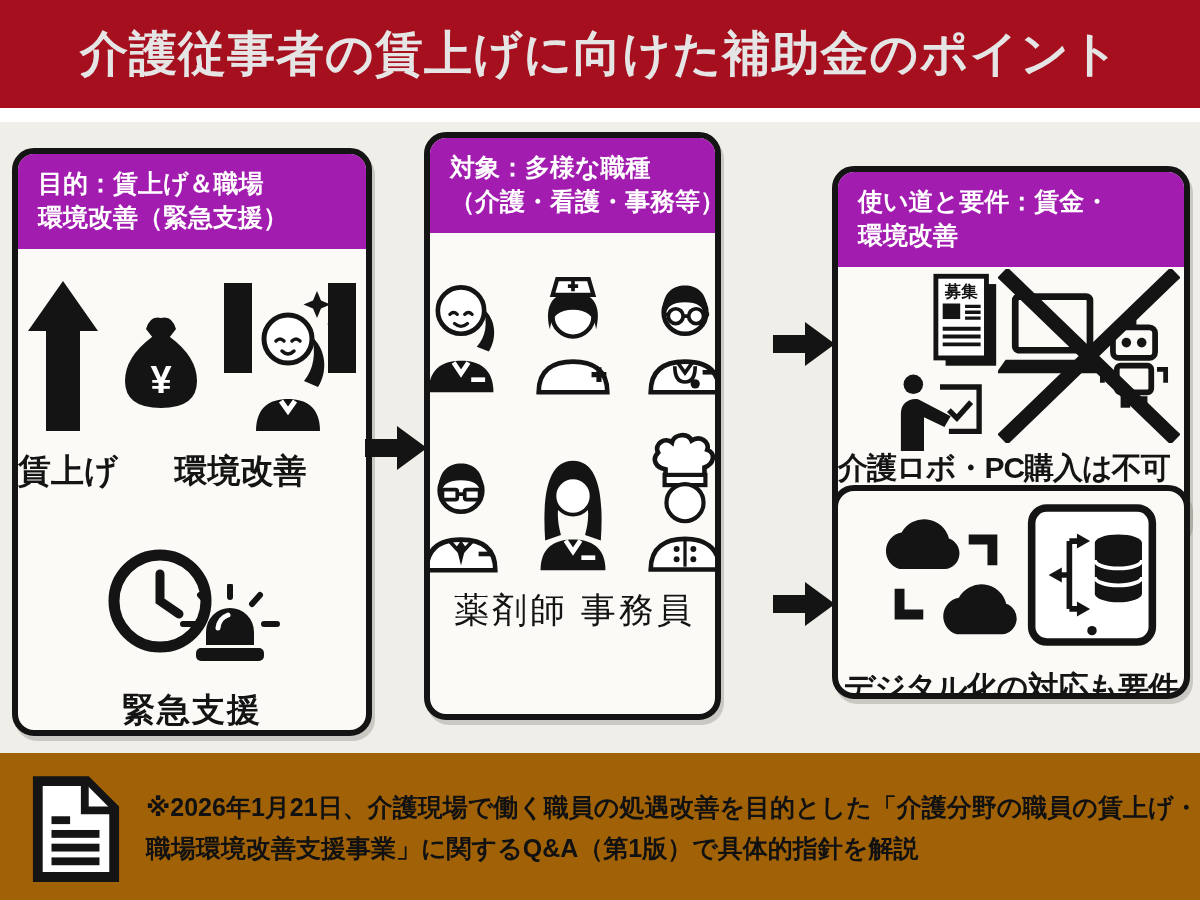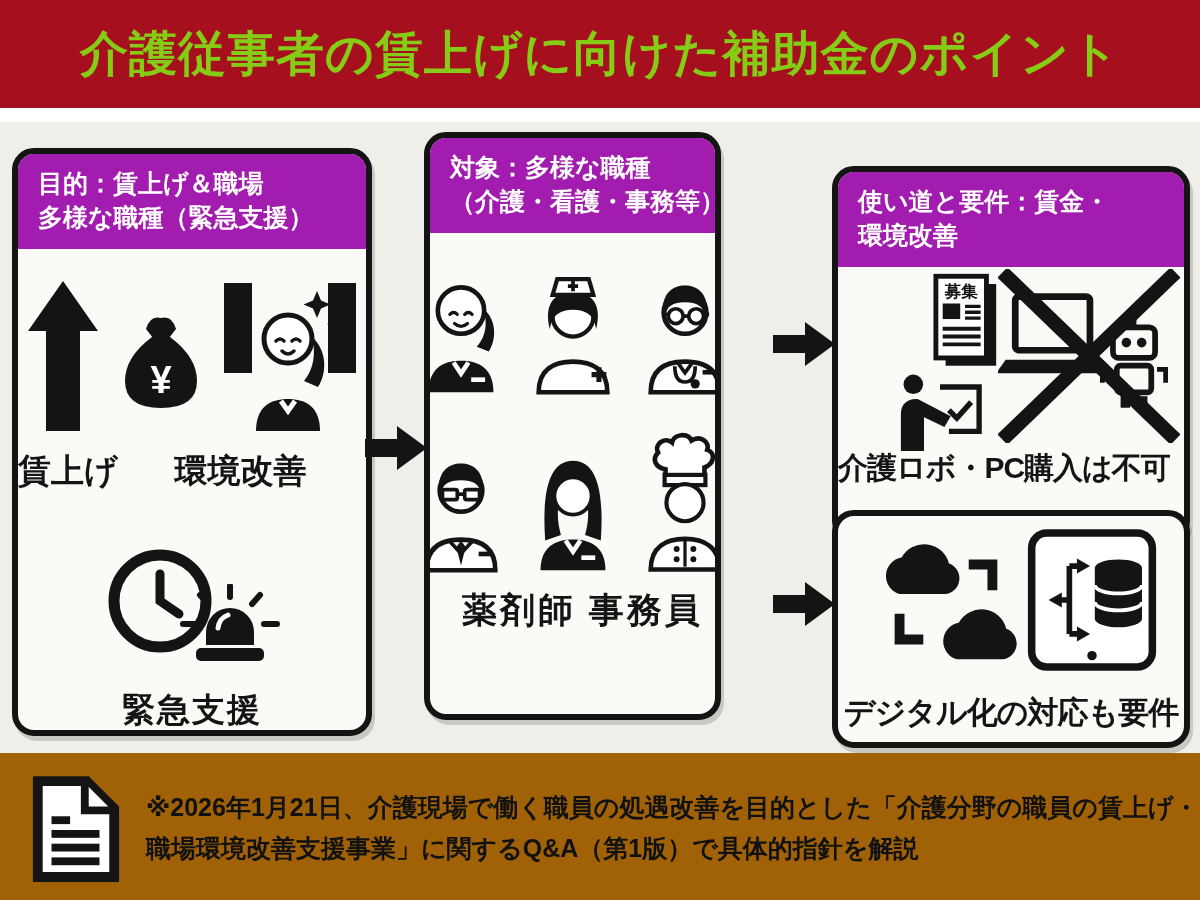--- a/index.html
+++ b/index.html
@@ -7,55 +7,55 @@
     width:1200px;height:900px;position:relative;overflow:hidden;
     background:#ffffff;color:#141414;
     font-family:"Liberation Sans","DejaVu Sans",sans-serif;
   }
   
   .banner{
     position:absolute;left:0;top:0;width:1200px;height:108px;
     background:#a60f1d;display:flex;align-items:center;justify-content:center;
   }
   .banner-title{
-    color:#84cc16;font-size:48px;font-weight:bold;letter-spacing:1px;white-space:nowrap;
+    color:#e5e5e5;font-size:48px;font-weight:bold;letter-spacing:1px;white-space:nowrap;
   }
   
   .stage{
     position:absolute;left:0;top:122px;width:1200px;height:631px;
     background:#f0eee8;
   }
   .panel{
     position:absolute;background:#fbfaf6;border:6px solid #141414;border-radius:22px;
     box-sizing:border-box;overflow:hidden;box-shadow:3px 5px 0 rgba(70,70,60,.22);
   }
   #panel-purpose{left:12px;top:26px;width:360px;height:588px;}
   #panel-target{left:424px;top:10px;width:297px;height:588px;}
   #panel-usage{left:832px;top:44px;width:358px;height:377px;}
-  #panel-digital{left:832px;top:388px;width:358px;height:238px;}
+  #panel-digital{left:832px;top:363px;width:358px;height:214px;}
   .panel-header{
     background:#a21caf;color:#ffffff;font-weight:bold;font-size:25px;line-height:1.34;
     padding:13px 14px 15px 20px;white-space:nowrap;
   }
   .p-body{position:relative;}
   
   .row1{display:flex;justify-content:center;align-items:flex-end;gap:18px;margin-top:34px;height:152px;}
   .labels1{display:flex;margin-top:14px;font-size:33px;font-weight:bold;}
   .labels1 span{}
   .labels1 .l-wage{flex:0 0 45%;}
   .labels1 .l-env{flex:0 0 55%;}
   .emergency-icon{position:relative;width:178px;height:128px;margin:50px auto 0;}
   .emergency-icon .clock{position:absolute;left:0;top:0;}
   .emergency-icon .siren{position:absolute;right:0;bottom:-2px;}
   .label-emergency{text-align:center;font-size:33px;font-weight:bold;margin-top:16px;letter-spacing:2px;}
   
   .persons-row{display:flex;justify-content:center;align-items:flex-end;gap:10px;}
   .persons-row.r1{margin-top:34px;height:134px;}
   .persons-row.r2{margin-top:24px;height:154px;}
-  .roles-label{font-size:35px;font-weight:bold;padding-left:32px;margin-top:8px;letter-spacing:3px;}
+  .roles-label{font-size:35px;font-weight:normal;padding-left:24px;margin-top:8px;letter-spacing:3px;}
   
   #panel-usage .p-body{height:226px;}
   .pay-doc{position:absolute;left:14px;top:8px;}
   .recruit-doc{position:absolute;left:94px;top:4px;}
   .presenter{position:absolute;left:52px;top:104px;}
   .no-tech{position:absolute;right:4px;top:2px;}
   .restriction-label{
     position:absolute;left:0;right:0;bottom:4px;
     font-size:30px;font-weight:bold;letter-spacing:-1px;white-space:nowrap;
   }
@@ -85,21 +85,21 @@
 
 <header class="banner">
   <h1 class="banner-title" style="margin:0;">介護従事者の賃上げに向けた補助金のポイント</h1>
 </header>
 
 <div class="stage">
 
   <section class="panel" id="panel-purpose">
     <div class="panel-header">
       <div>目的：賃上げ＆職場</div>
-      <div>多様な職種（緊急支援）</div>
+      <div>環境改善（緊急支援）</div>
     </div>
     <div class="p-body">
       <div class="row1">
         <span>
           <svg width="70" height="150" viewBox="0 0 70 150">
               <path d="M35 0 L70 50 H52 V150 H18 V50 H0 Z" fill="#141414"></path>
             </svg>
         </span>
         <span>
           <svg width="90" height="140" viewBox="0 0 90 100">

